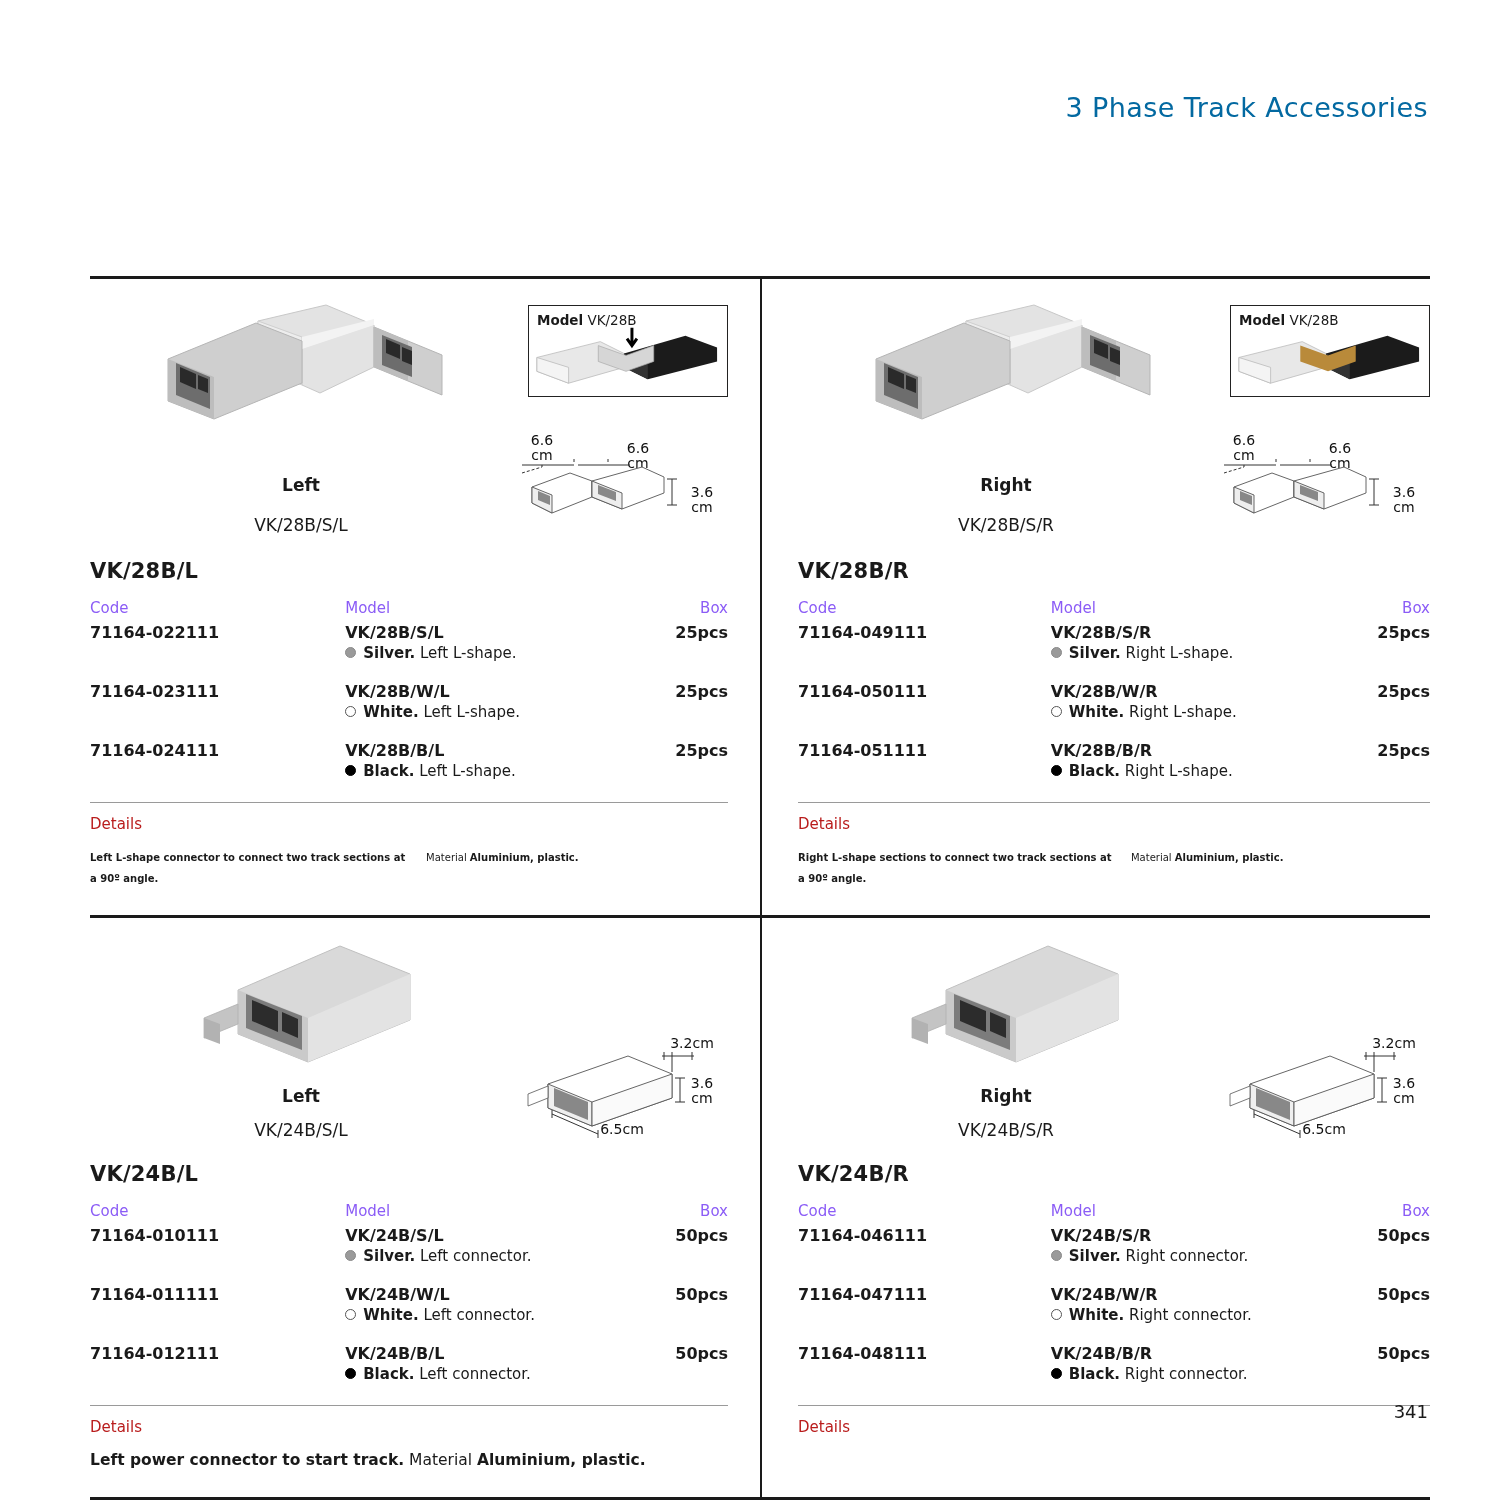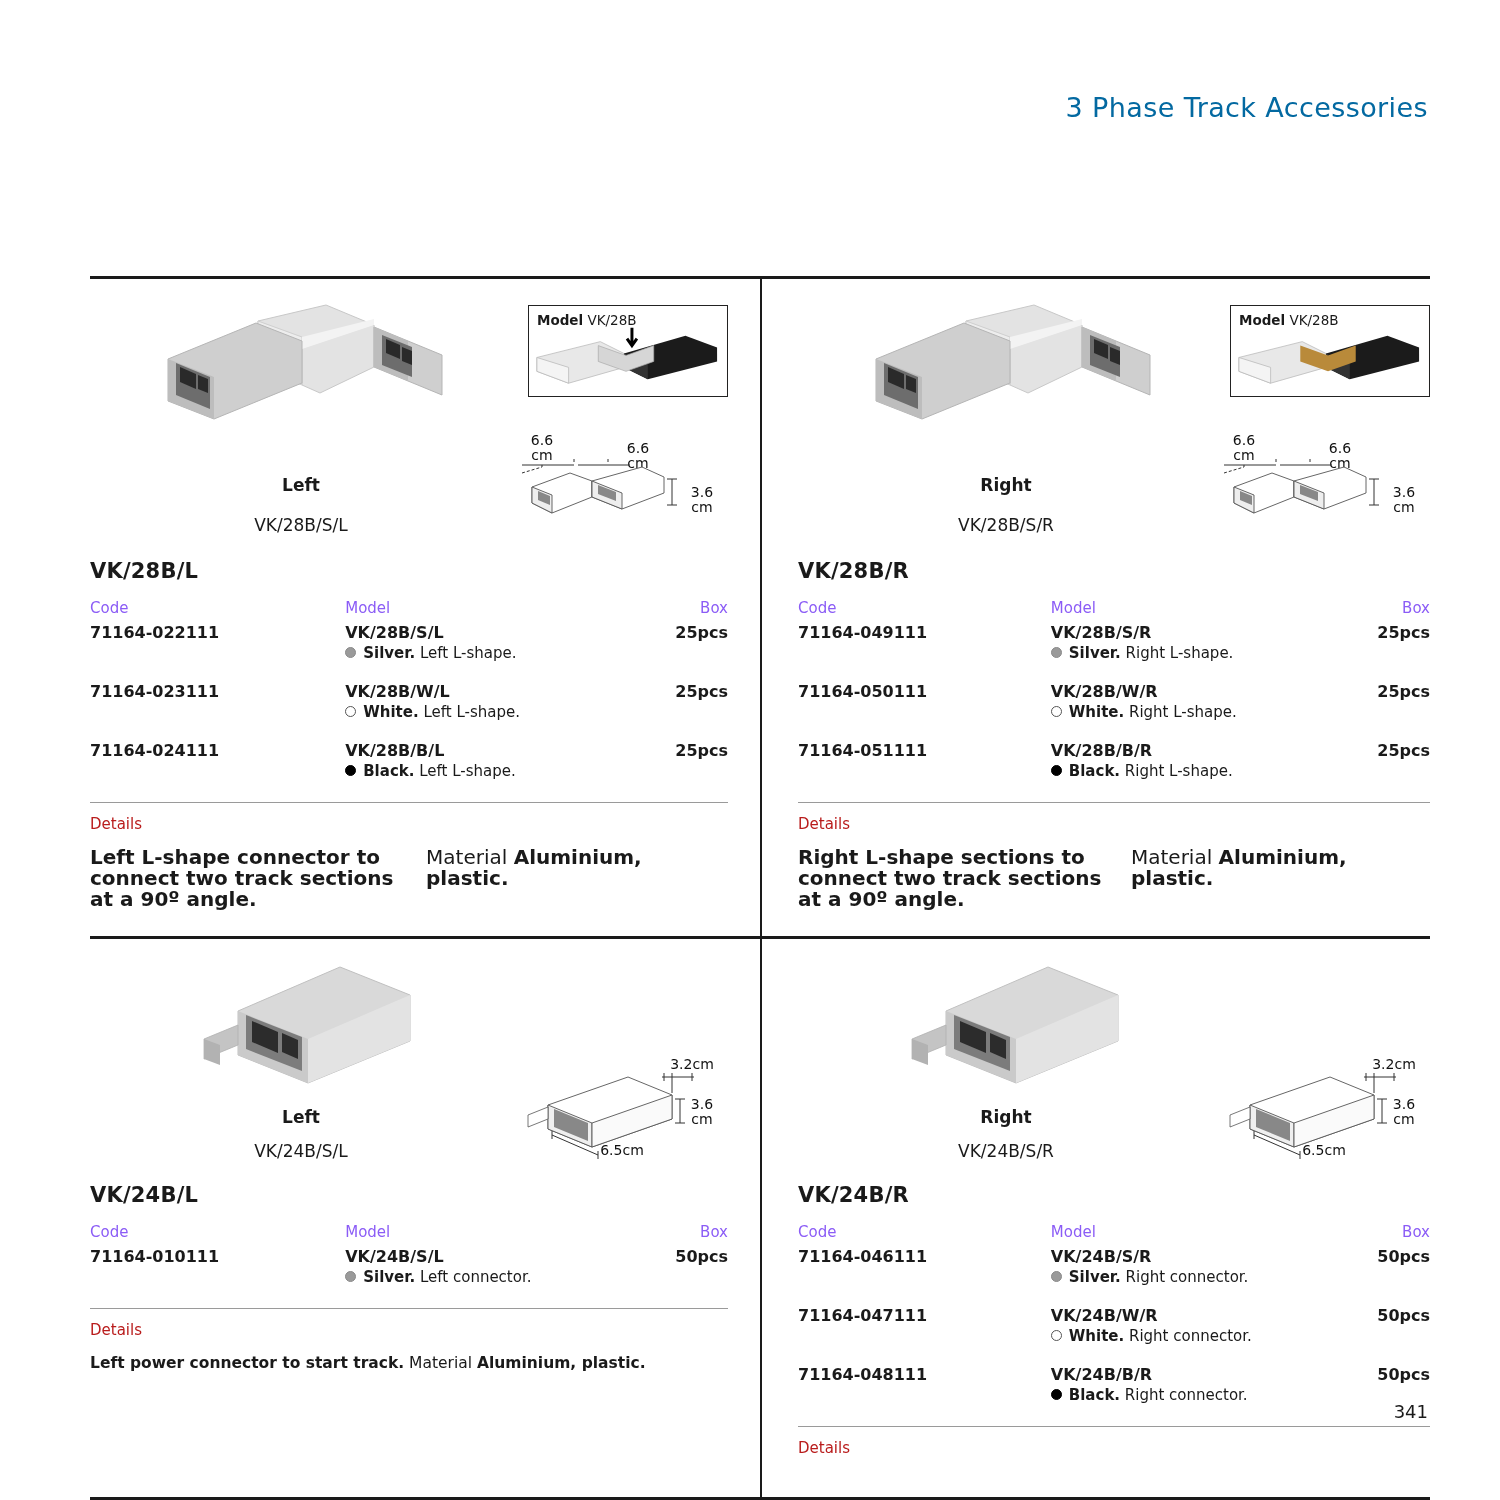--- a/index.html
+++ b/index.html
@@ -136,21 +136,21 @@
     vertical-align:middle;
     position:relative; top:-1px;
   }
   .sw-silver { background:#9a9a9a; border:1px solid #8a8a8a; }
   .sw-white  { background:#ffffff; border:1px solid #555; }
   .sw-black  { background:#000000; border:1px solid #000; }
   .row-gap td { padding-top:16px; }
 
   .details-rule { border-top:1px solid #9a9a9a; margin-top:18px; }
   .details-lbl { font-size:15px; color:#b91c1c; margin:12px 0 14px 0; }
-  .details-body { display:flex; gap:19px; font-size:20px; line-height:21px; }
+  .details-body { display:flex; gap:19px; font-size:10px; line-height:21px; }
   .details-body .d1 { flex:1.05; }
   .details-body .d2 { flex:1; }
   .details-body b { font-weight:700; }
   .details-inline { font-size:15.5px; line-height:21px; }
   .details-inline b { font-weight:700; }
 
   .spacer-bottom { height:26px; }
 
   .page-num {
     position:absolute;
@@ -460,20 +460,36 @@
         </thead>
         <tbody>
           <tr>
             <td class="c-code"><span class="code-val">71164-010111</span></td>
             <td class="c-model">
               <div class="model-val">VK/24B/S/L</div>
               <div class="desc"><span class="swatch sw-silver"></span><b>Silver.</b> <span>Left connector.</span></div>
             </td>
             <td class="c-box"><span class="box-val">50pcs</span></td>
           </tr>
+          <tr class="row-gap">
+            <td class="c-code"><span class="code-val">71164-011111</span></td>
+            <td class="c-model">
+              <div class="model-val">VK/24B/W/L</div>
+              <div class="desc"><span class="swatch sw-white"></span><b>White.</b> <span>Left connector.</span></div>
+            </td>
+            <td class="c-box"><span class="box-val">50pcs</span></td>
+          </tr>
+          <tr class="row-gap">
+            <td class="c-code"><span class="code-val">71164-012111</span></td>
+            <td class="c-model">
+              <div class="model-val">VK/24B/B/L</div>
+              <div class="desc"><span class="swatch sw-black"></span><b>Black.</b> <span>Left connector.</span></div>
+            </td>
+            <td class="c-box"><span class="box-val">50pcs</span></td>
+          </tr>
         </tbody>
       </table>
       <div class="details-rule"></div>
       <div class="details-lbl">Details</div>
       <div class="details-inline">
         <b>Left power connector to start track.</b>
         <span>Material</span>
         <b>Aluminium, plastic.</b>
       </div>
       <div class="spacer-bottom"></div>

